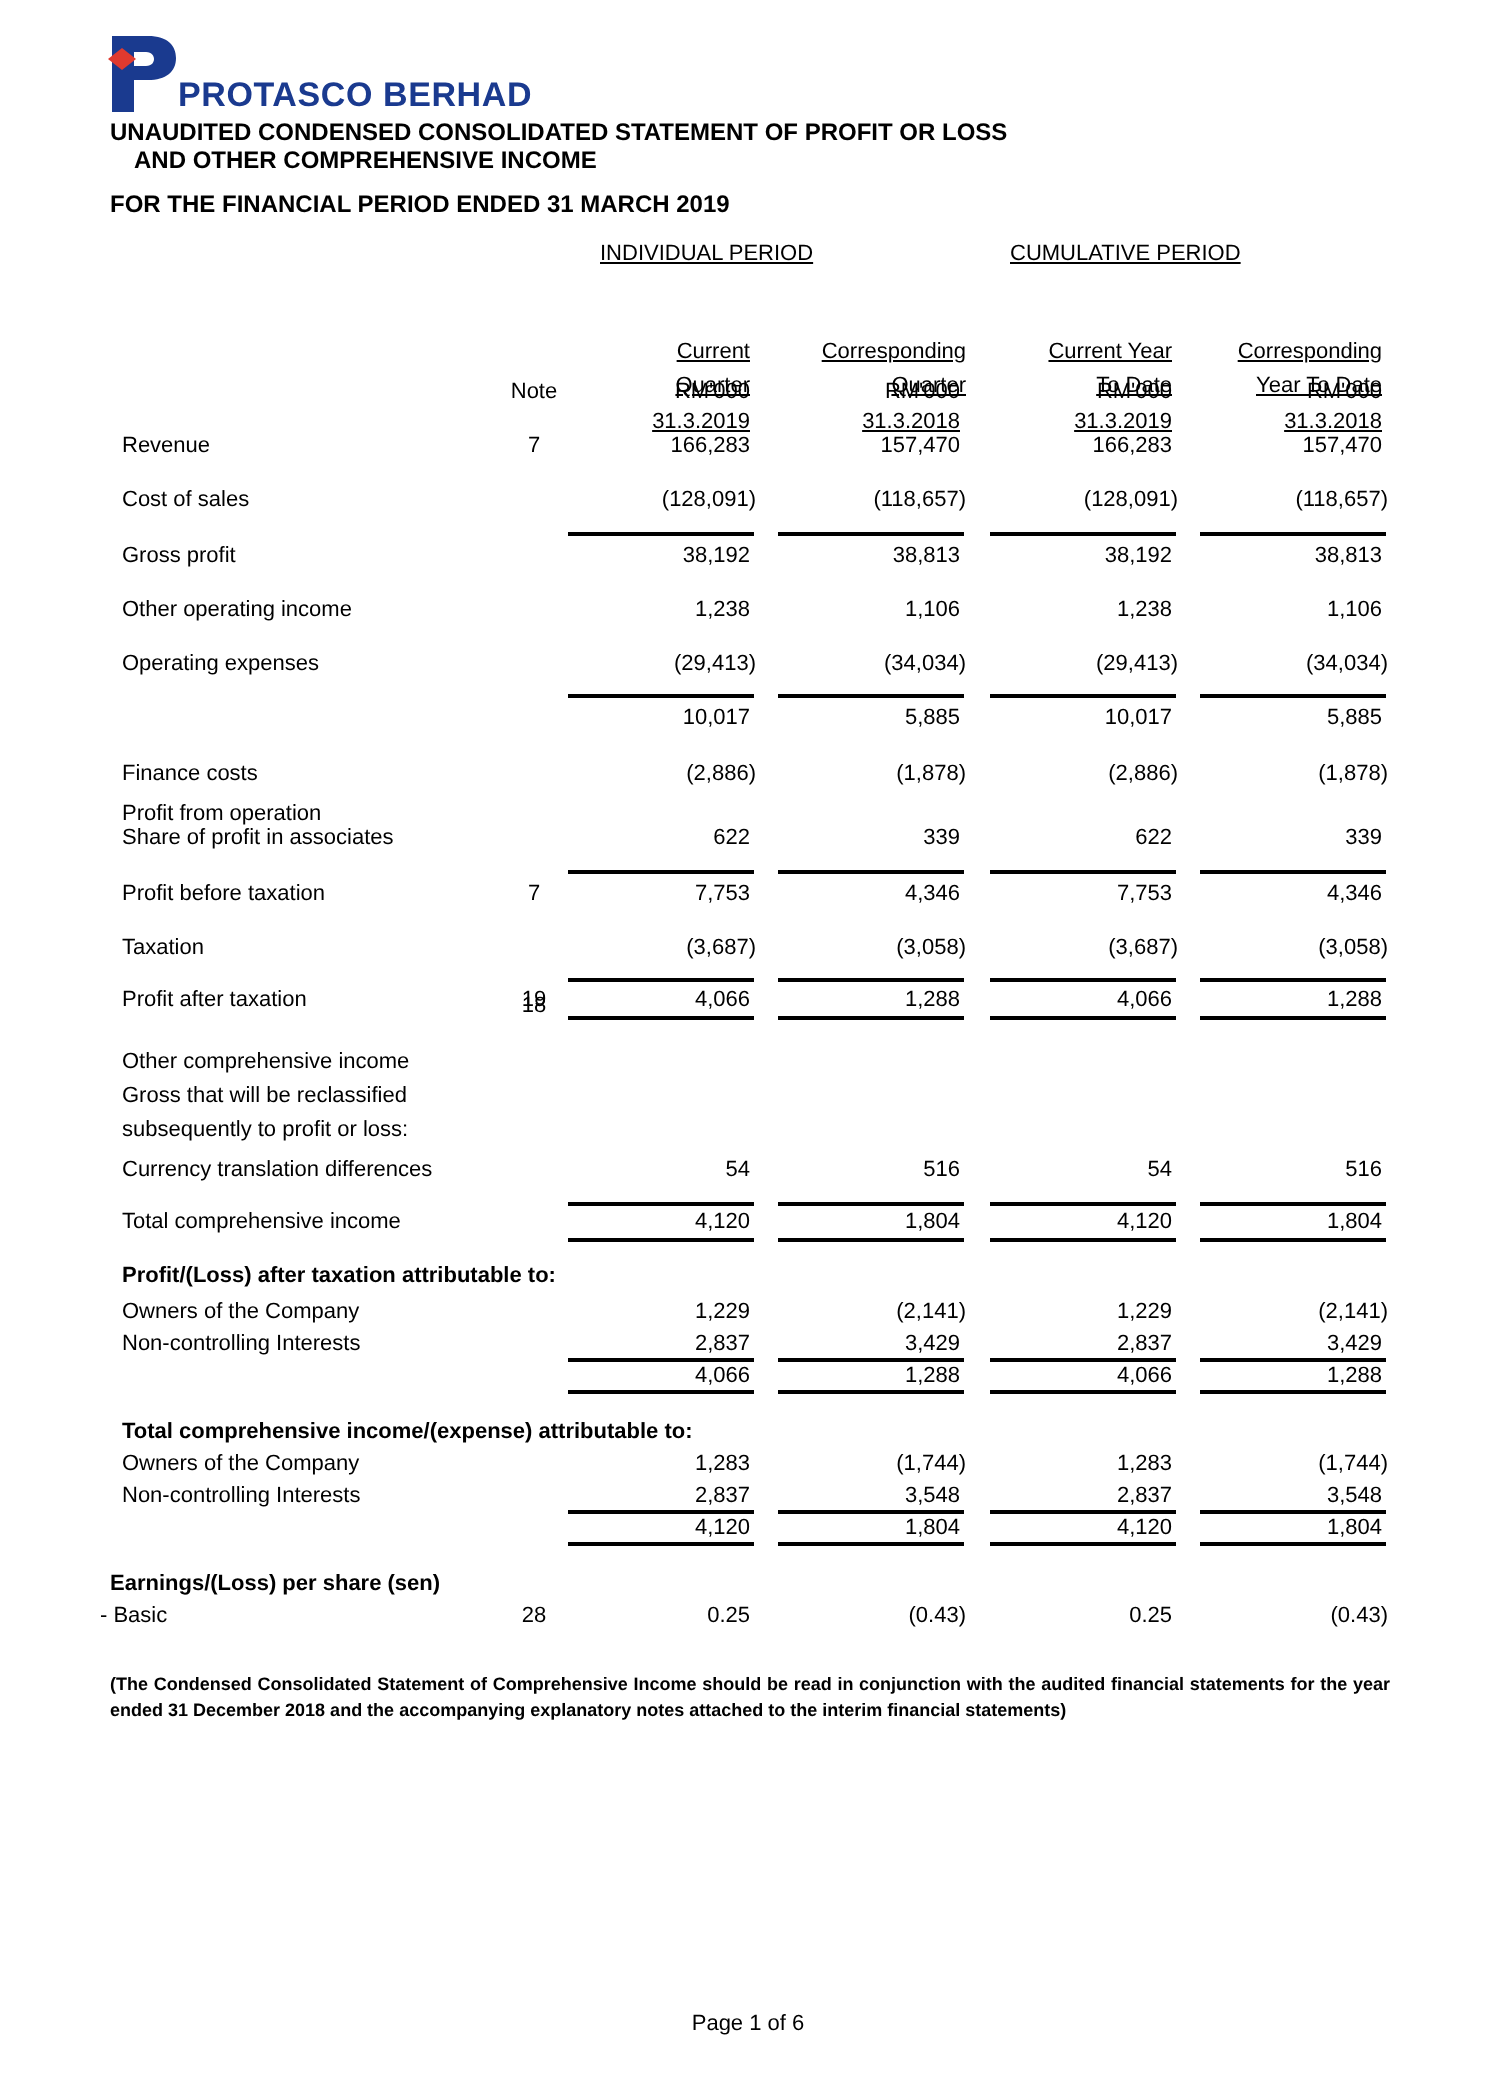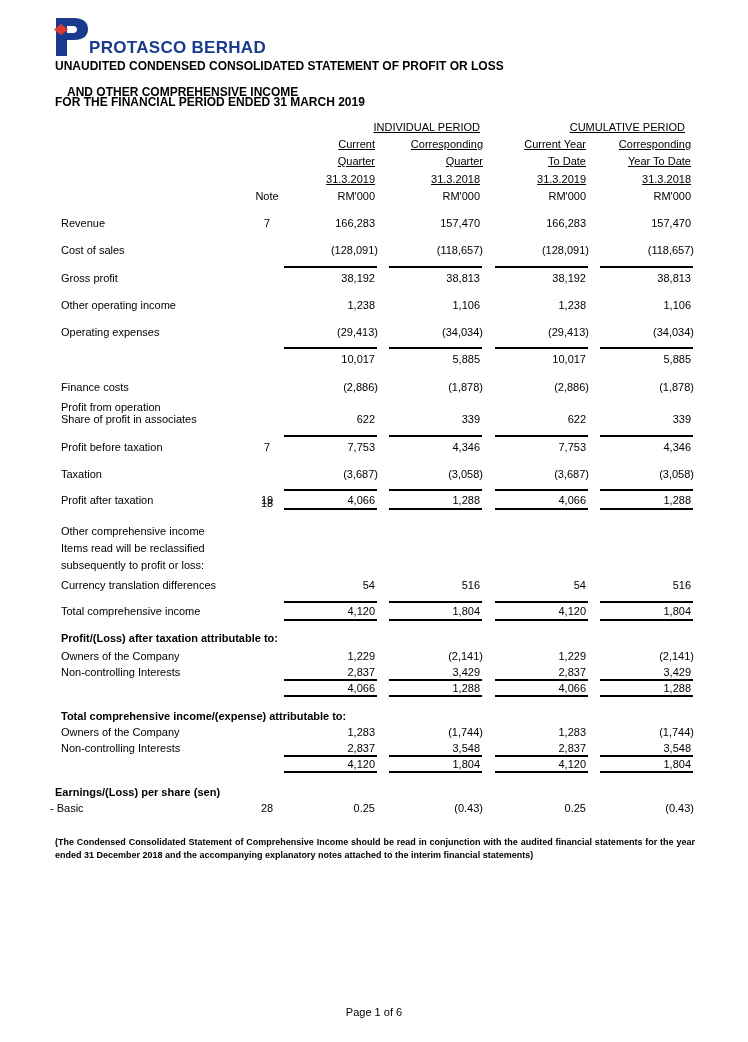--- a/index.html
+++ b/index.html
@@ -3,22 +3,22 @@
 <meta charset="utf-8">
 <style>
   html, body { margin: 0; padding: 0; background: #ffffff; }
   body { width: 748px; height: 1042px; position: relative; overflow: hidden;
          font-family: "Liberation Sans", sans-serif; color: #000; }
   .abs { position: absolute; white-space: nowrap; }
   .logo { position: absolute; left: 54px; top: 18px; width: 34px; height: 38px; }
   .company { left: 89px; top: 38px; font-size: 17px; font-weight: bold; color: #1a3a8f; letter-spacing: 0.3px; }
   .title { font-size: 12px; font-weight: bold; }
   .hdr { font-size: 11px; text-decoration: underline; }
-  .hdrc { text-align: right; }
-  .hdrr { text-align: right; }
+  .hdrc { text-align: left; }
+  .hdrr { text-align: right; margin-top: 32px; }
   .lbl { left: 61px; font-size: 11px; }
   .bold { font-weight: bold; }
   .note { font-size: 11px; width: 30px; text-align: center; left: 252px; }
   .num { font-size: 11px; text-align: right; }
   .c1 { left: 284px; width: 91px; }
   .c2 { left: 389px; width: 91px; }
   .c3 { left: 495px; width: 91px; }
   .c4 { left: 600px; width: 91px; }
   .c1p { left: 284px; width: 94px; }
   .c2p { left: 389px; width: 94px; }
@@ -35,21 +35,21 @@
 </head>
 <body>
 
 <svg class="logo" viewBox="0 0 34 38">
   <path d="M2 0 H20 C30 0 34 5 34 11 C34 18 29 22 20 22 H13 V38 H2 Z M13 8 V15 H19 C22 15 23 13 23 11.5 C23 10 22 8 19 8 Z" fill="#1a3a8f"></path>
   <polygon points="0,11.5 7,6 14,11.5 7,17" fill="#e03a2f"></polygon>
 </svg>
 <div class="abs company">PROTASCO BERHAD</div>
 
 <div class="abs title" style="left:55px;top:59px;">UNAUDITED CONDENSED CONSOLIDATED STATEMENT OF PROFIT OR LOSS</div>
-<div class="abs title" style="left:67px;top:85px;">AND OTHER COMPREHENSIVE INCOME</div>
+<div class="abs title" style="left:67px;top:73px;">AND OTHER COMPREHENSIVE INCOME</div>
 <div class="abs title" style="left:55px;top:95px;">FOR THE FINANCIAL PERIOD ENDED 31 MARCH 2019</div>
 
 <div class="abs hdr hdrc" style="left:300px;width:180px;top:121px;">INDIVIDUAL PERIOD</div>
 <div class="abs hdr hdrc" style="left:505px;width:180px;top:121px;">CUMULATIVE PERIOD</div>
 
 <div class="abs hdr hdrr c1" style="top:138px;">Current</div>
 <div class="abs hdr hdrr c2p" style="top:138px;">Corresponding</div>
 <div class="abs hdr hdrr c3" style="top:138px;">Current Year</div>
 <div class="abs hdr hdrr c4" style="top:138px;">Corresponding</div>
 
@@ -143,21 +143,21 @@
     <div class="line l4" style="top: 435px;"></div>
     <div class="line l1" style="top: 489px;"></div>
     <div class="line l2" style="top: 489px;"></div>
     <div class="line l3" style="top: 489px;"></div>
     <div class="line l4" style="top: 489px;"></div>
     <div class="line l1" style="top: 508px;"></div>
     <div class="line l2" style="top: 508px;"></div>
     <div class="line l3" style="top: 508px;"></div>
     <div class="line l4" style="top: 508px;"></div>
     <div class="abs lbl" style="top: 525px;">Other comprehensive income</div>
-    <div class="abs lbl" style="top: 542px;">Items read will be reclassified</div>
+    <div class="abs lbl" style="top: 542px;">Gross that will be reclassified</div>
     <div class="abs lbl" style="top: 559px;">subsequently to profit or loss:</div>
     <div class="abs lbl" style="top: 579px;">Currency translation differences</div>
     <div class="abs num c1" style="top: 579px;">54</div>
     <div class="abs num c2" style="top: 579px;">516</div>
     <div class="abs num c3" style="top: 579px;">54</div>
     <div class="abs num c4" style="top: 579px;">516</div>
     <div class="line l1" style="top: 601px;"></div>
     <div class="line l2" style="top: 601px;"></div>
     <div class="line l3" style="top: 601px;"></div>
     <div class="line l4" style="top: 601px;"></div>

